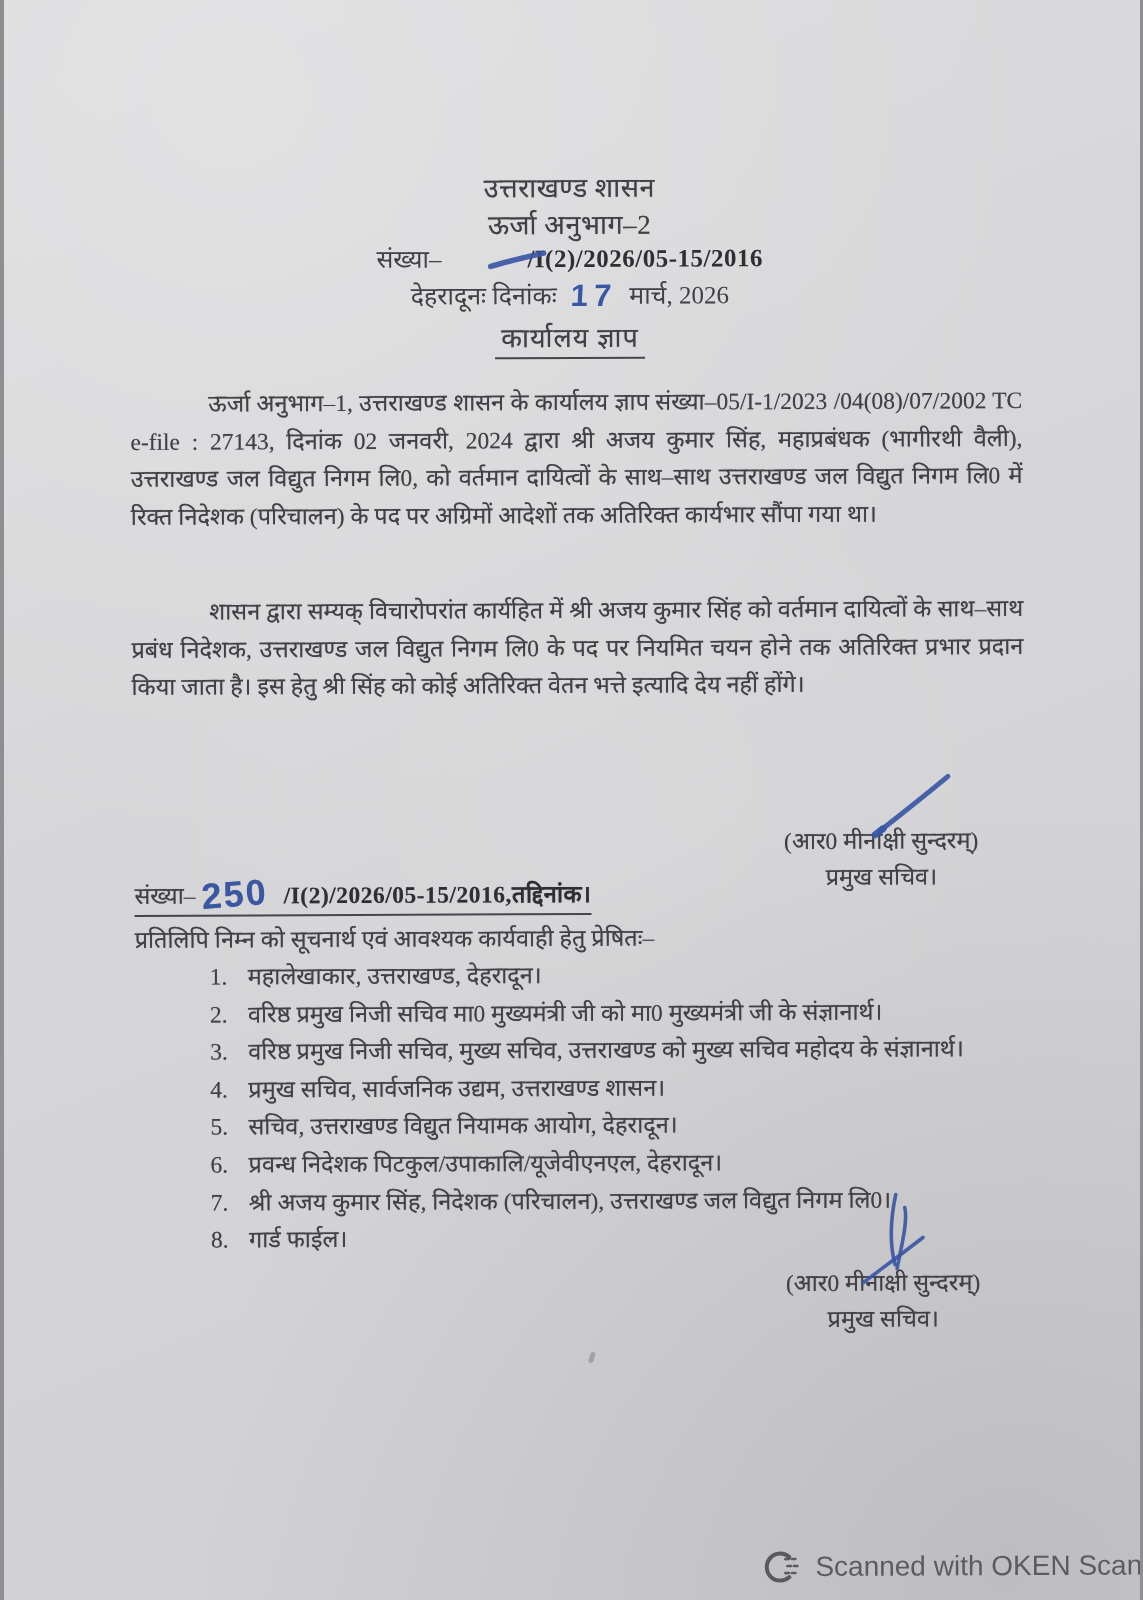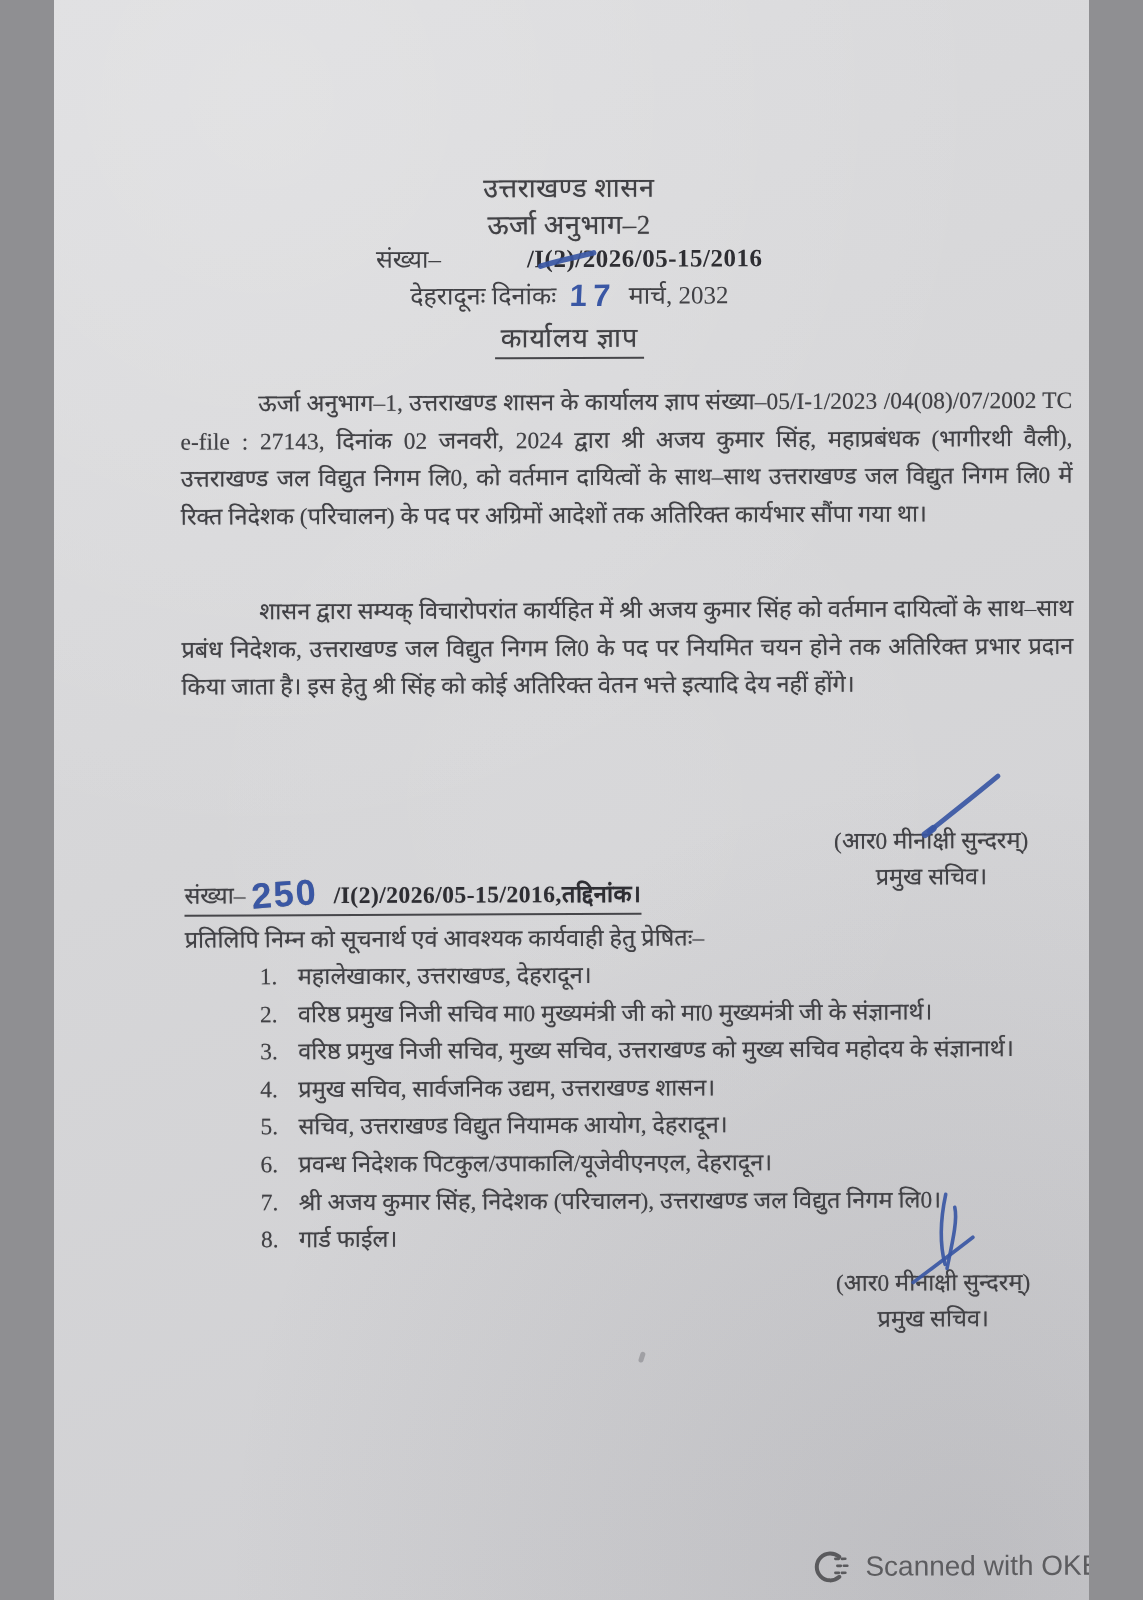--- a/index.html
+++ b/index.html
@@ -1,18 +1,18 @@
 <!DOCTYPE html>
 <html><head>
 <meta charset="utf-8">
 <style>
   html,body{margin:0;padding:0;background:#8f8f92;}
   .page{
     position:relative;
-    width:1035px;height:1600px;
+    width:1136px;height:1600px;
     margin:0 auto;
     overflow:hidden;
     background:
       radial-gradient(120% 80% at 20% 6%, rgba(255,255,255,0.20), transparent 60%),
       radial-gradient(130% 90% at 88% 98%, rgba(80,80,88,0.14), transparent 55%),
       radial-gradient(60% 40% at 50% 50%, rgba(255,255,255,0.06), transparent 70%),
       linear-gradient(158deg,#dcdcde 0%,#d6d6d8 45%,#cfcfd2 100%);
     font-family:"Liberation Serif","DejaVu Serif",serif;
     color:#414145;
   }
@@ -66,21 +66,21 @@
     <div class="hline" style="top:168px">उत्तराखण्ड शासन</div>
     <div class="hline" style="top:205px">ऊर्जा अनुभाग–2</div>
 
     <div class="numline">
       <span>संख्या–</span>
       <span class="gap"></span>
       <span class="boldnum">/I(2)/2026/05-15/2016</span>
     </div>
 
     <div class="dateline">
-      <span>देहरादूनः दिनांकः</span><span class="pen day">17</span><span>मार्च, 2032</span>
+      <span>देहरादूनः दिनांकः</span><span class="pen day">17</span><span>मार्च, 2026</span>
     </div>
 
     <div class="doctitle">
       <span>कार्यालय ज्ञाप</span>
     </div>
 
     <div class="para p1">ऊर्जा अनुभाग–1, उत्तराखण्ड शासन के कार्यालय ज्ञाप संख्या–05/I-1/2023 /04(08)/07/2002 TC e-file : 27143, दिनांक 02 जनवरी, 2024 द्वारा श्री अजय कुमार सिंह, महाप्रबंधक (भागीरथी वैली), उत्तराखण्ड जल विद्युत निगम लि0, को वर्तमान दायित्वों के साथ–साथ उत्तराखण्ड जल विद्युत निगम लि0 में रिक्त निदेशक (परिचालन) के पद पर अग्रिमों आदेशों तक अतिरिक्त कार्यभार सौंपा गया था।</div>
     <div class="para p2">शासन द्वारा सम्यक् विचारोपरांत कार्यहित में श्री अजय कुमार सिंह को वर्तमान दायित्वों के साथ–साथ प्रबंध निदेशक, उत्तराखण्ड जल विद्युत निगम लि0 के पद पर नियमित चयन होने तक अतिरिक्त प्रभार प्रदान किया जाता है। इस हेतु श्री सिंह को कोई अतिरिक्त वेतन भत्ते इत्यादि देय नहीं होंगे।</div>
 
     <div class="sig sig1">

